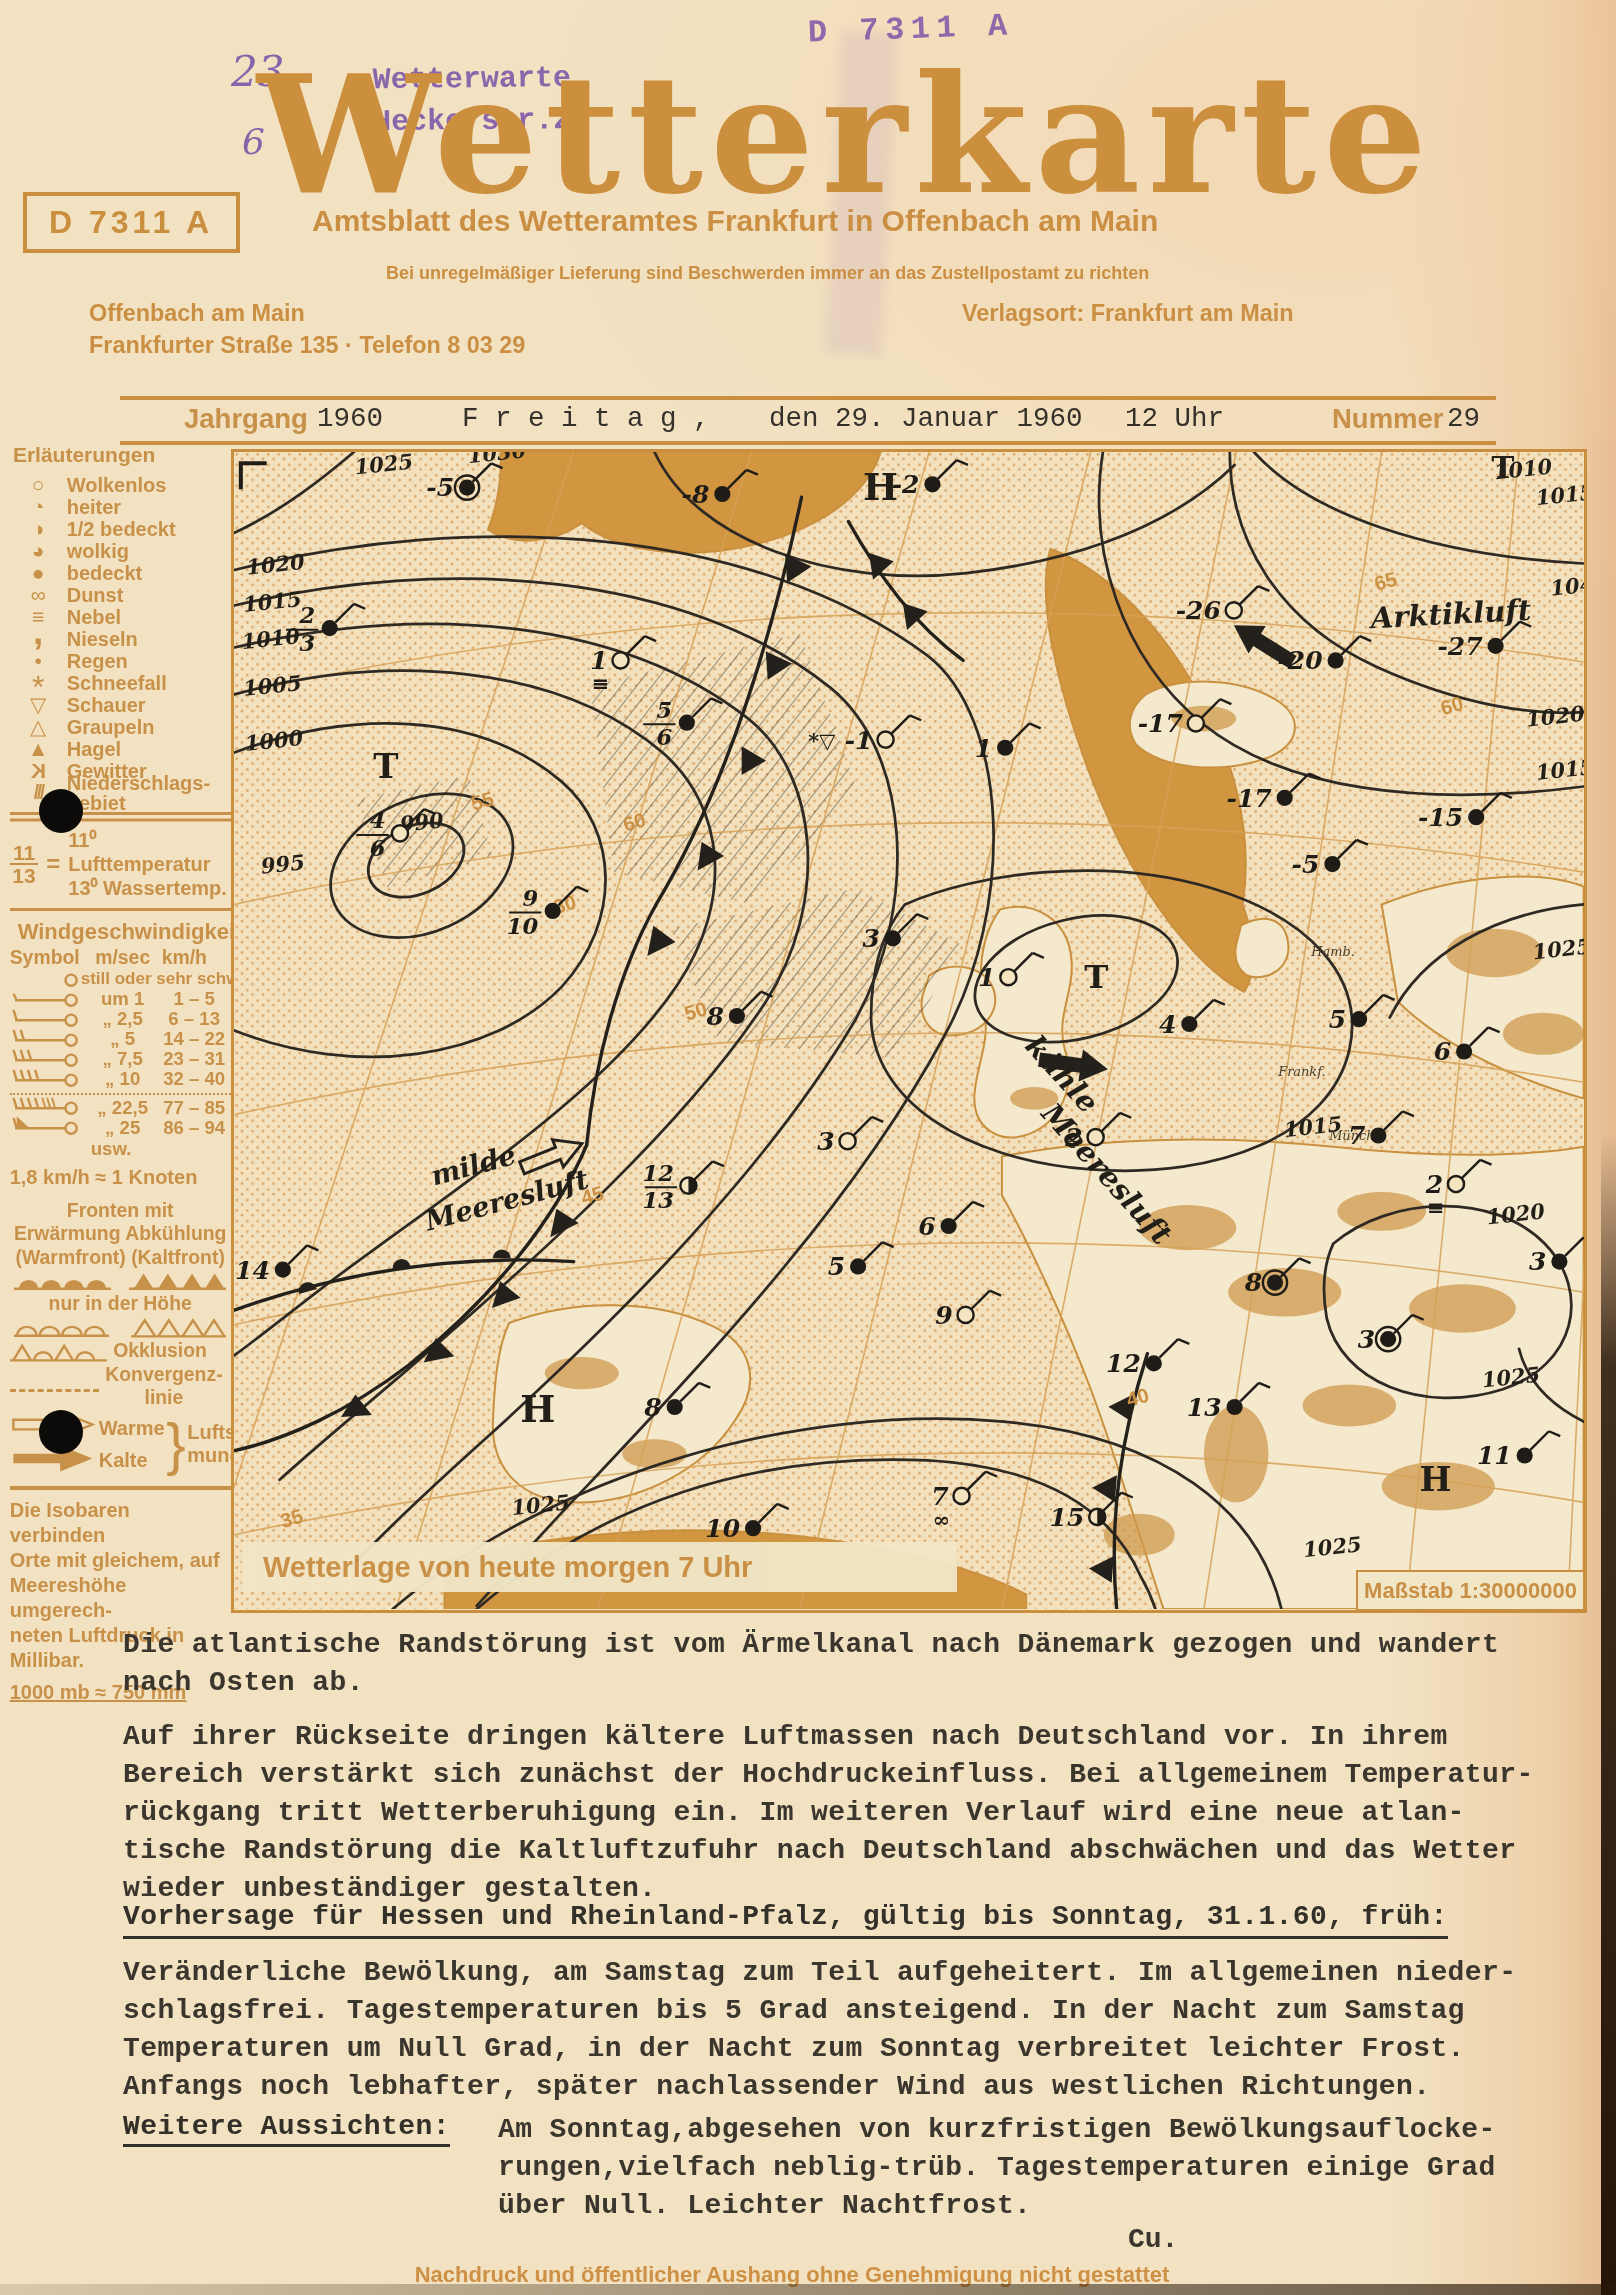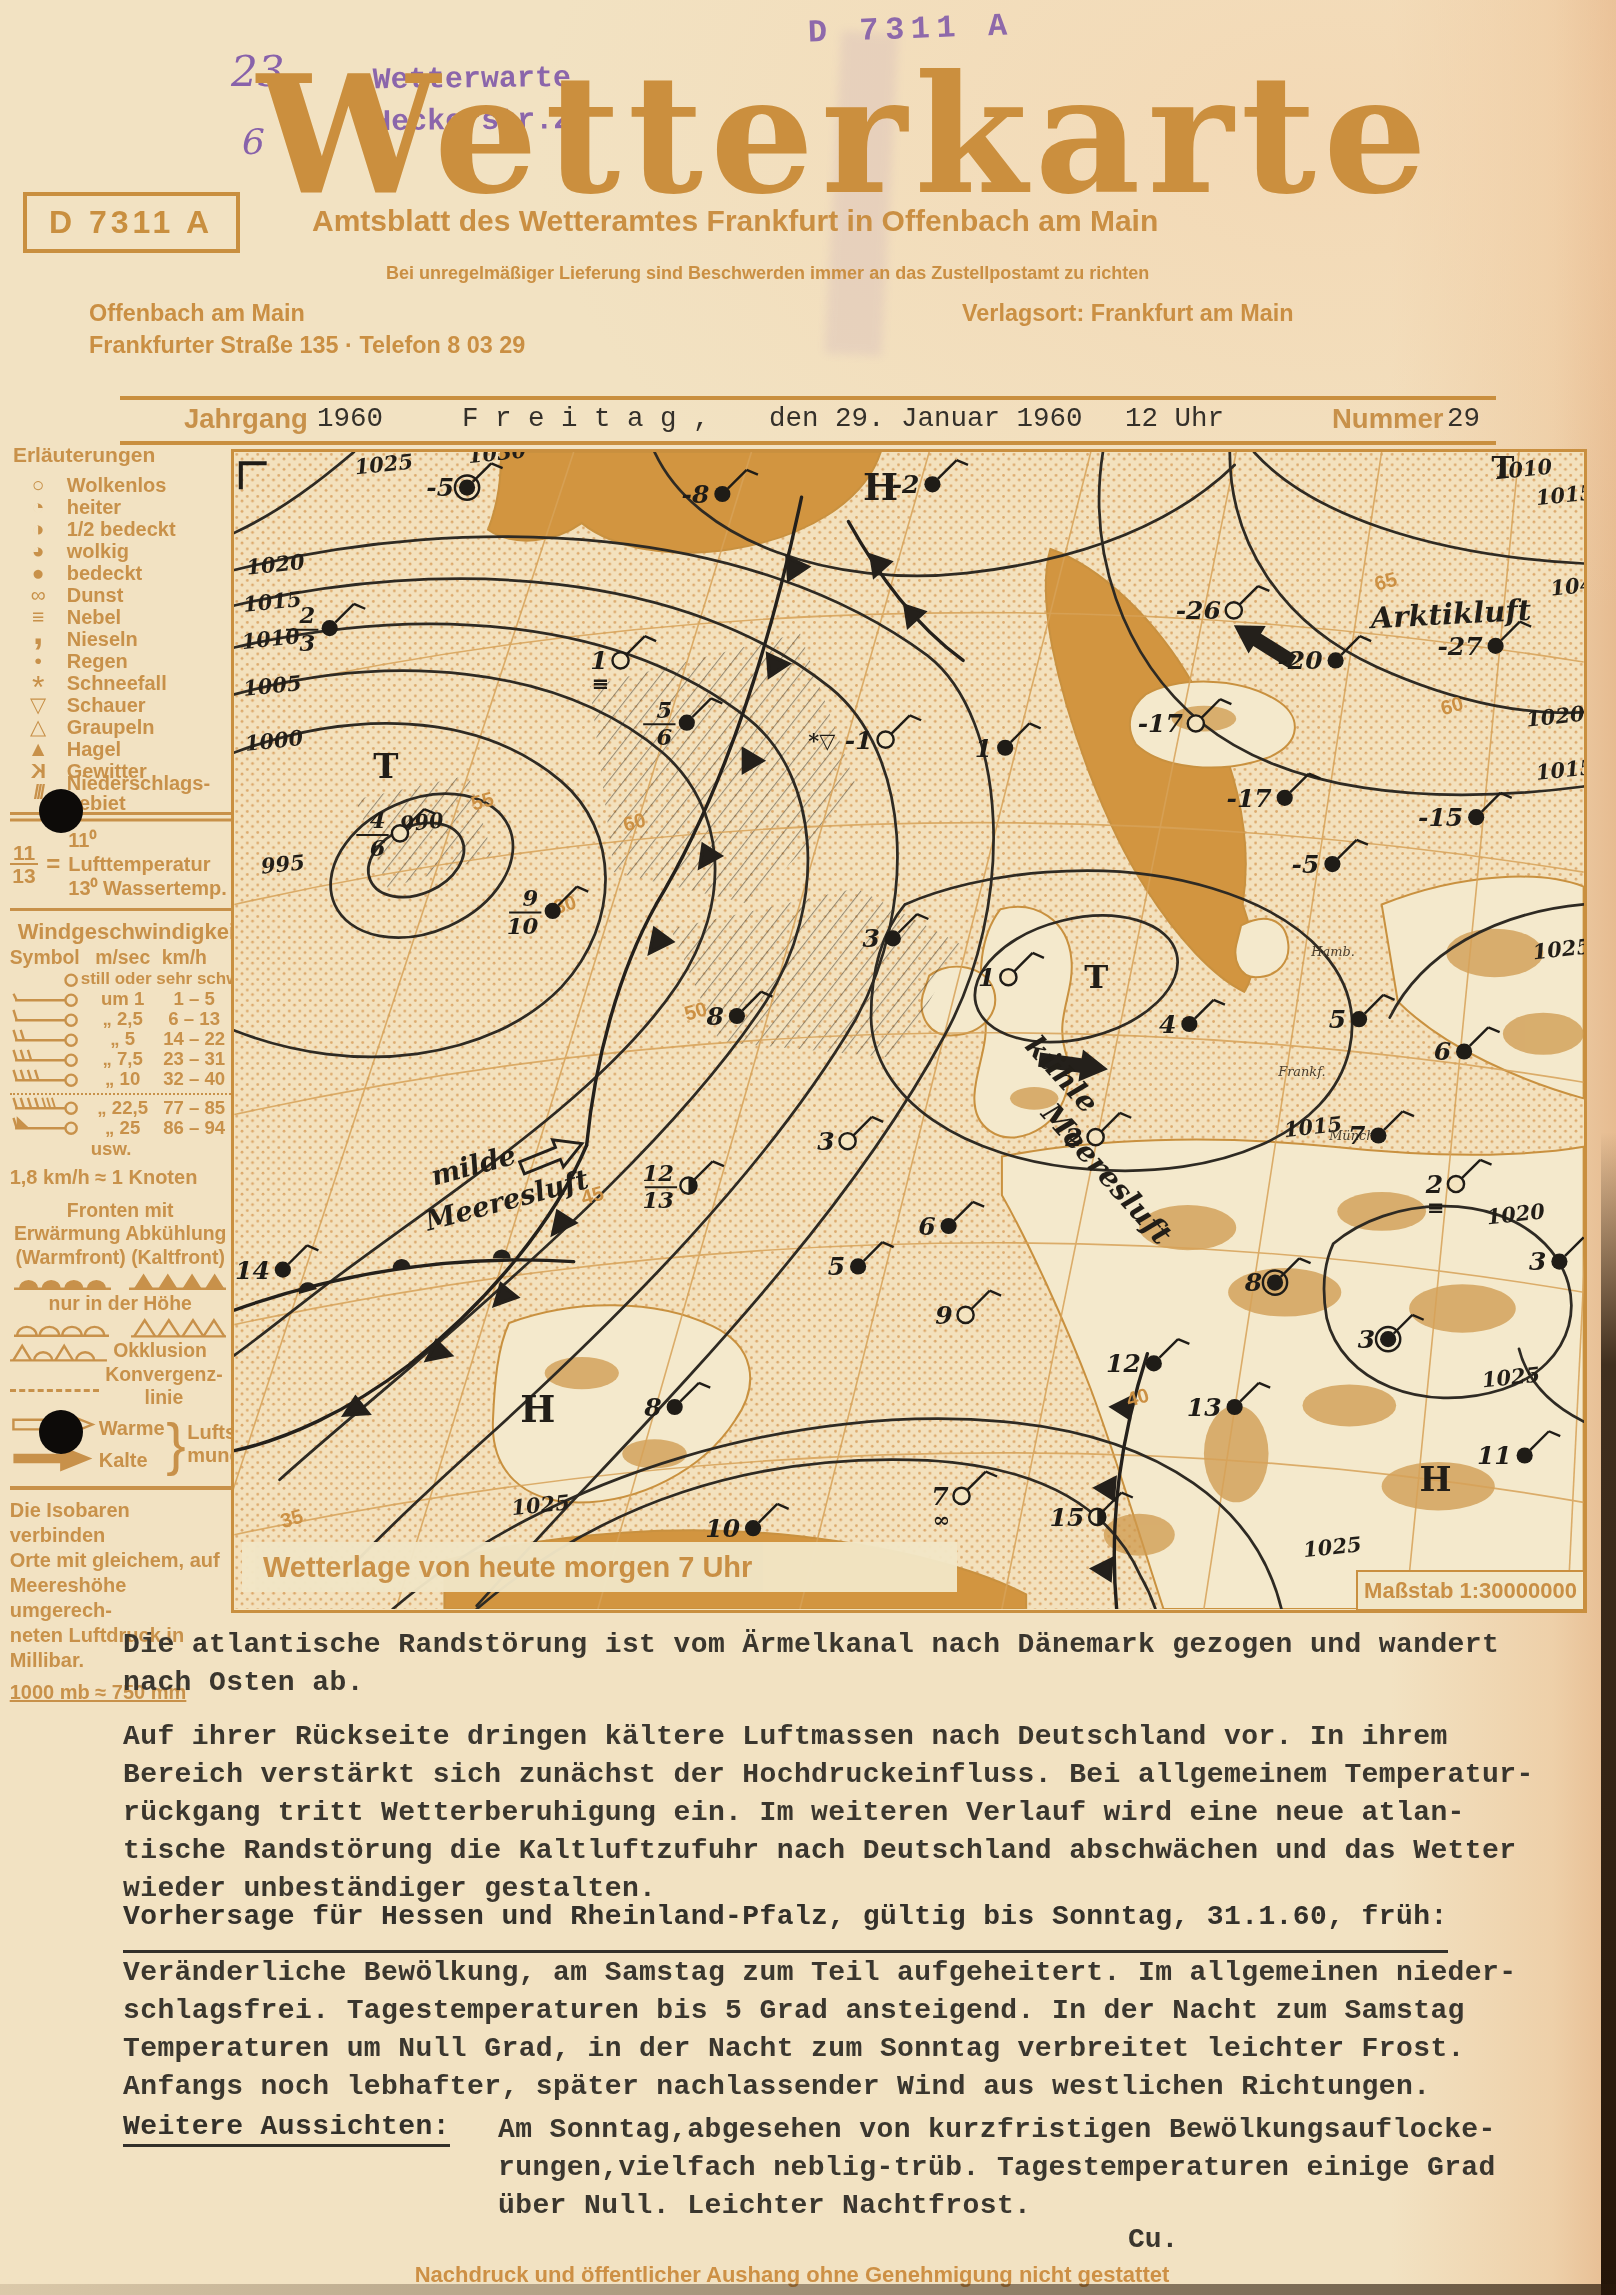--- a/index.html
+++ b/index.html
@@ -81,21 +81,21 @@
     font-size:29px;font-weight:700;color:#c98f45;padding-left:21px;box-sizing:border-box;}
   #map-scale{top:1570px;left:1356px;width:225px;height:37px;border:2.4px solid #c98f3f;background:#f1e6c6;display:flex;align-items:center;justify-content:center;
     font-size:22px;font-weight:700;color:#c98f45;}
   .hole{width:44px;height:44px;border-radius:50%;background:#0d0b09;}
   #hole1{top:789px;left:39px;}
   #hole2{top:1410px;left:39px;}
   
   .para{font-size:28px;line-height:38px;font-weight:700;color:#3a362e;white-space:pre-line;letter-spacing:0.4px;}
   #p1{top:1626px;left:123px;width:1471px;}
   #p2{top:1718px;left:123px;width:1471px;}
-  #forecast-h{top:1901px;left:123px;font-size:28px;font-weight:700;color:#33302a;border-bottom:3.2px solid #33302a;padding-bottom:18px;letter-spacing:0.4px;}
+  #forecast-h{top:1901px;left:123px;font-size:28px;font-weight:700;color:#33302a;border-bottom:3.2px solid #33302a;padding-bottom:4px;letter-spacing:0.4px;}
   #p3{top:1954px;left:123px;width:1471px;}
   #outlook-label{top:2111px;left:123px;font-size:28px;font-weight:700;color:#33302a;border-bottom:3.2px solid #33302a;padding-bottom:2.4px;letter-spacing:0.4px;}
   #outlook{top:2111px;left:498px;width:1083px;}
   #sig{top:2224px;left:1128px;font-size:28px;font-weight:700;color:#3a362e;}
   #footer{top:2262px;left:186px;width:1212px;text-align:center;font-size:22px;font-weight:700;color:#cd9045;}
   
   #edge-right{top:1132px;right:0;width:16px;height:1164px;background:linear-gradient(180deg,rgba(40,25,12,.0),rgba(35,22,10,.85) 20%,#241508);}
   #edge-bottom{bottom:0;left:0;width:1617px;height:11.3px;background:linear-gradient(90deg,rgba(90,60,30,.15),rgba(40,24,10,.7));}
 </style>
 </head>

